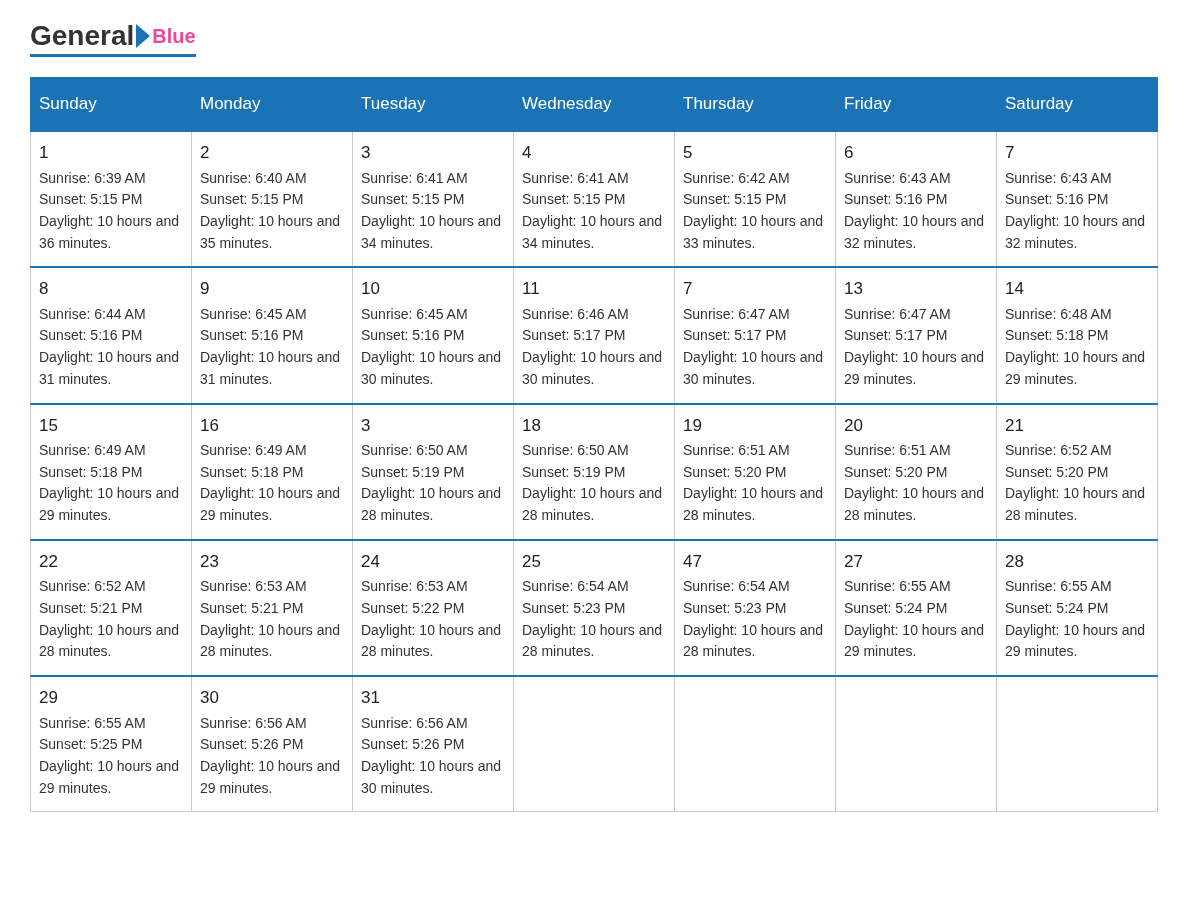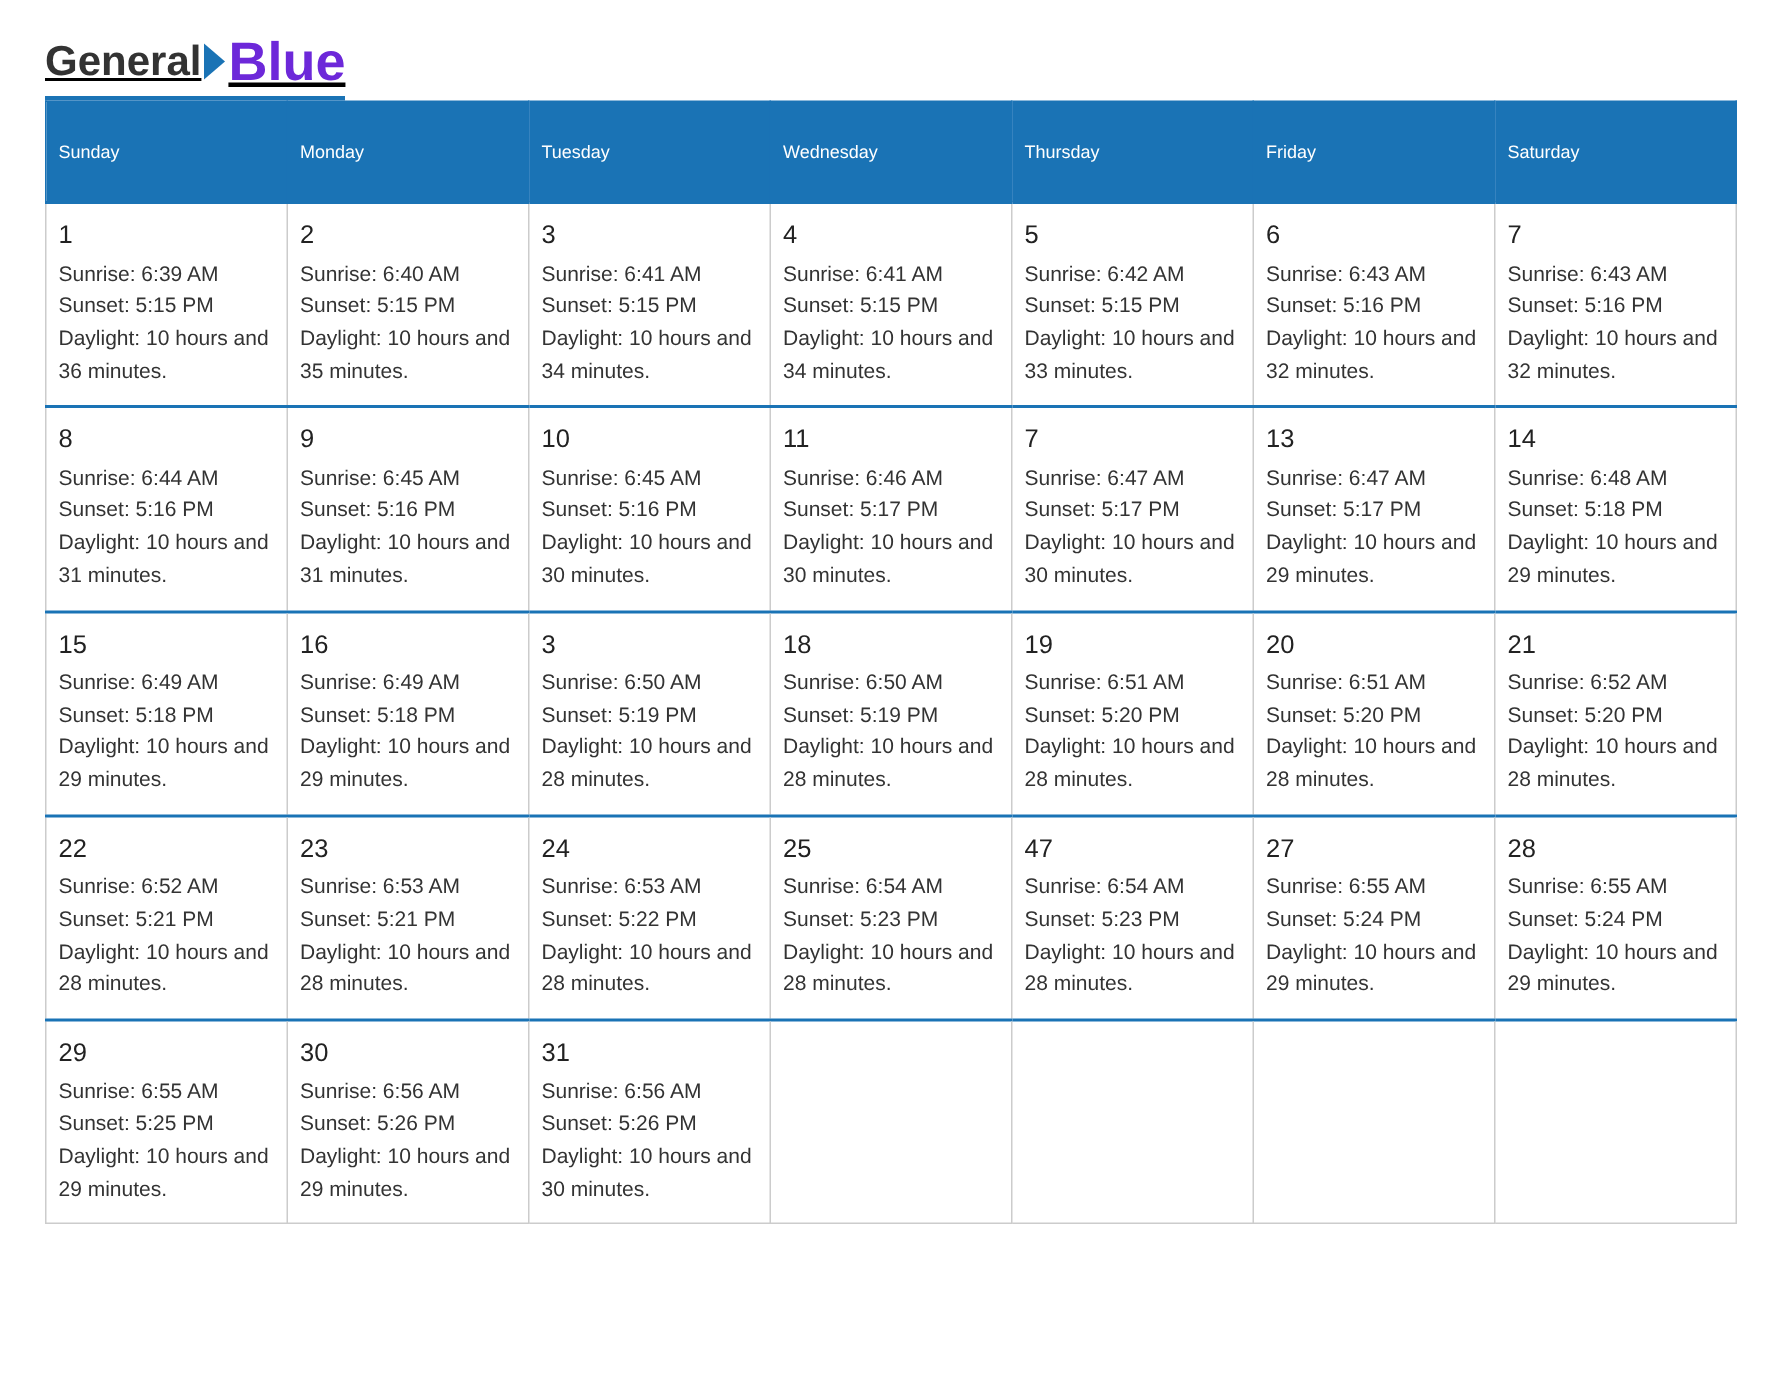--- a/index.html
+++ b/index.html
@@ -7,21 +7,21 @@
       font-family: Arial, sans-serif;
       background: #fff;
       width: 1188px;
       min-height: 918px;
       padding: 20px 30px;
     }
     .header-row {
       display: flex;
       justify-content: space-between;
       align-items: flex-start;
-      text-decoration: underline;
+      margin-bottom: 20px;
     }
     .logo {
       display: flex;
       flex-direction: column;
       align-items: flex-start;
     }
     .logo-text {
       display: flex;
       align-items: center;
       font-size: 28px;
@@ -32,22 +32,22 @@
     .logo-arrow {
       width: 0;
       height: 0;
       border-left: 14px solid #1a73b5;
       border-top: 12px solid transparent;
       border-bottom: 12px solid transparent;
       margin: 0 2px;
       display: inline-block;
     }
     .logo-blue {
-      color: #6d28d9;
-      font-size: 36px;
+      color: #ec4899;
+      font-size: 20px;
       font-weight: bold;
     }
     .logo-underline {
       width: 100%;
       height: 3px;
       background: #1a73b5;
       margin-top: 2px;
     }
     .title-section {
       text-align: right;
@@ -64,23 +64,23 @@
       margin-top: 6px;
     }
     .calendar {
       width: 100%;
       border-collapse: collapse;
       border: 1px solid #aaa;
     }
     .calendar th {
       background: #1a73b5;
       color: #fff;
-      padding: 26px 8px;
+      padding: 16px 8px;
       text-align: left;
-      font-size: 12px;
+      font-size: 17px;
       font-weight: normal;
       border: 1px solid #1a73b5;
     }
     .calendar td {
       vertical-align: top;
       padding: 8px 8px 12px 8px;
       border: 1px solid #ccc;
       width: 14.28%;
       font-size: 13.5px;
       line-height: 1.5;

